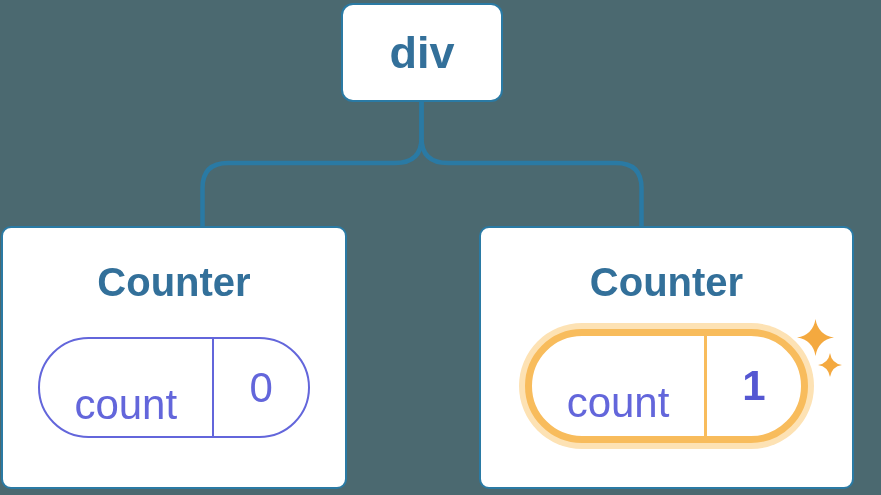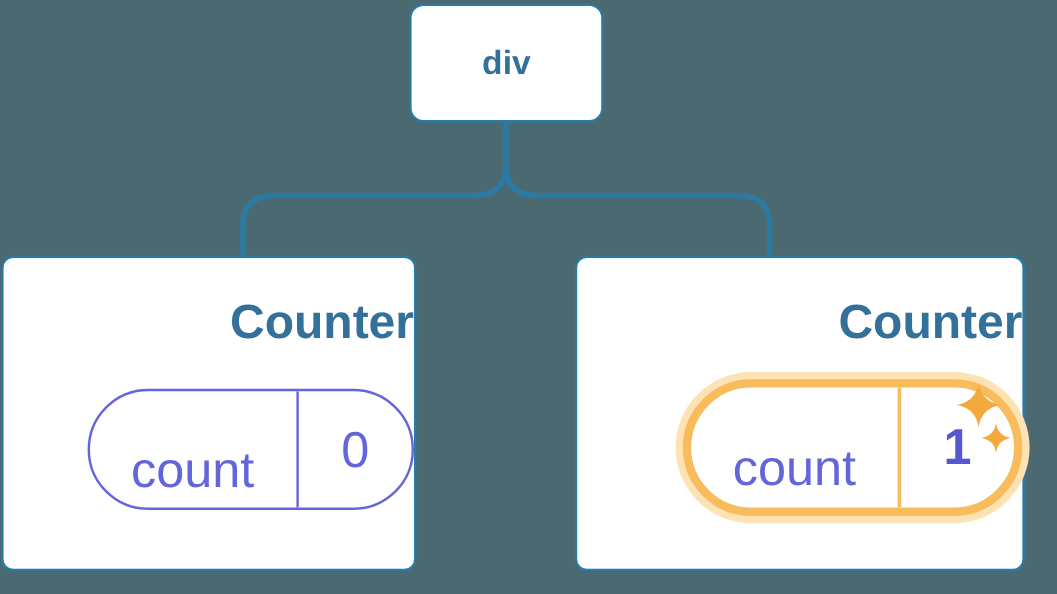--- a/index.html
+++ b/index.html
@@ -26,34 +26,34 @@
   }
 
   
   .node-root {
     position:absolute; left:341px; top:3px;
     width:162px; height:99px;
     background:var(--card-bg);
     border:2.5px solid var(--line-blue);
     border-radius:12px;
     display:flex; align-items:center; justify-content:center;
-    font-size:28px; font-weight:600; color:var(--text-blue);
+    font-size:45px; font-weight:600; color:var(--text-blue);
   }
 
   
   .connectors { position:absolute; left:0; top:0; width:881px; height:495px; }
   .connectors path { stroke:var(--line-blue); stroke-width:4.5; fill:none; }
 
   
   .card {
-    position:absolute; top:213px; height:263px;
+    position:absolute; top:226px; height:263px;
     background:var(--card-bg);
     border:2px solid var(--card-border);
     border-radius:10px;
-    display:flex; flex-direction:column; align-items:flex-end;
+    display:flex; flex-direction:column; align-items:center;
   }
   .card-left  { left:1px;   width:346px; }
   .card-right { left:479px; width:375px; }
 
   .card-title {
     margin-top:32px;
     font-size:40px; font-weight:600;
     color:var(--text-blue);
     line-height:1.1;
   }

